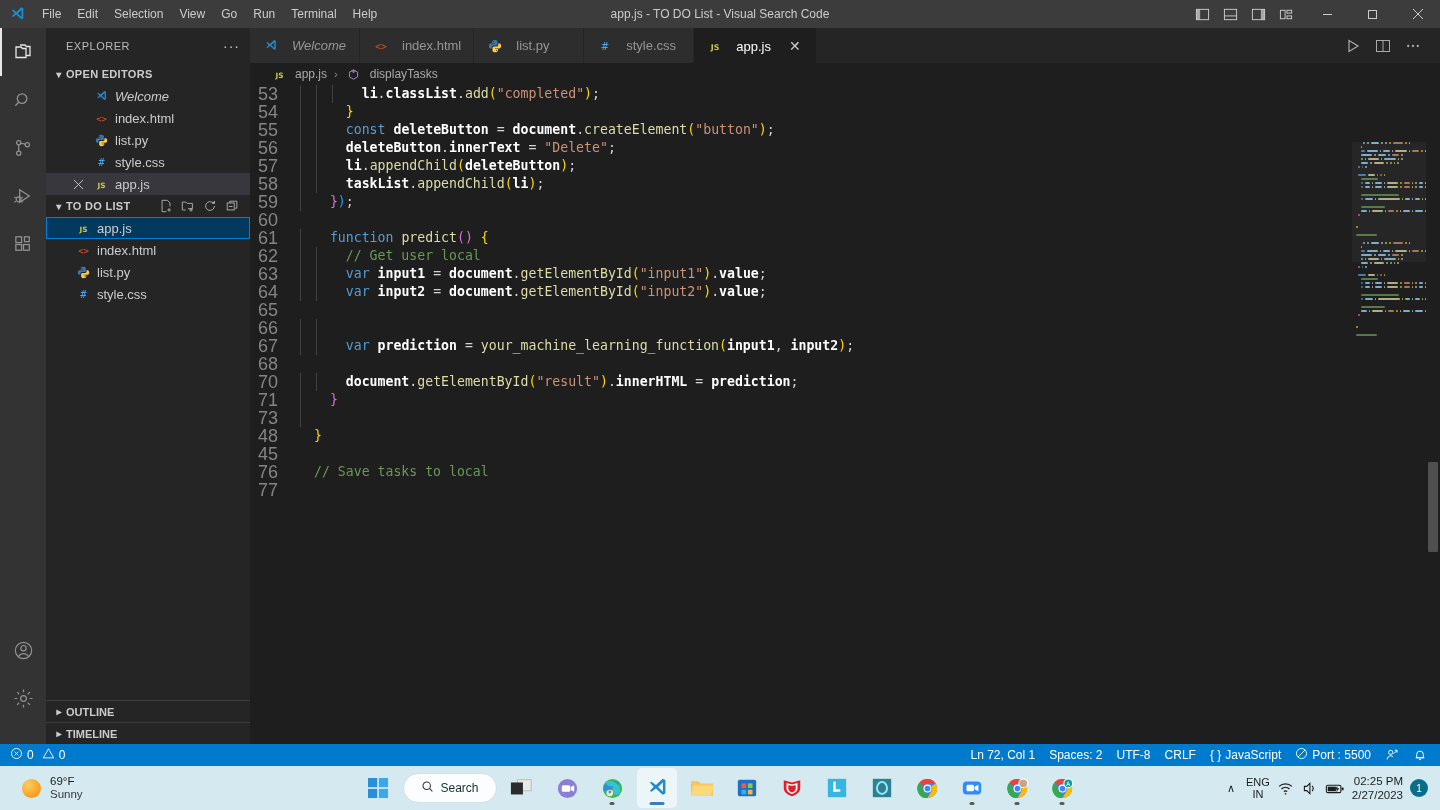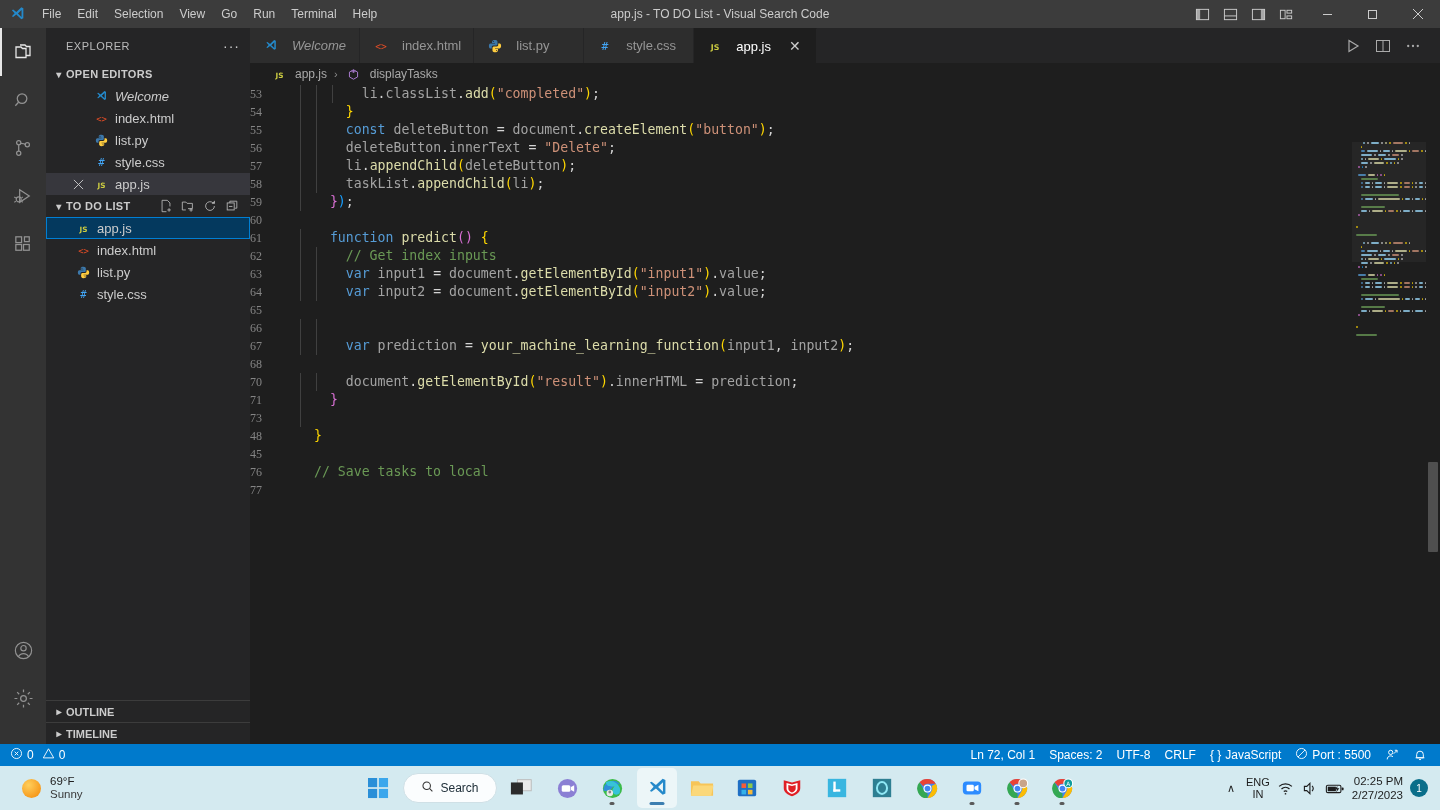--- a/index.html
+++ b/index.html
@@ -110,40 +110,40 @@
   .bc-sep { color: #8c8c8c; font-size: 11px; padding: 0 2px; }
 
   
   .code-wrap { position: relative; height: 659px; background: #1e1e1e; overflow: hidden; }
   .code-scroll { position: relative; }
   .line {
     height: 18px; line-height: 18px; display: flex;
     font-family: "DejaVu Sans Mono", monospace; font-size: 13.2px; white-space: pre;
   }
   .lnum {
-    width: 50px; padding-right: 22px; color: #858585;
-    font-family: Liberation Serif, serif; font-size: 12px; flex: none;
+    width: 50px; text-align: right; padding-right: 22px; color: #858585;
+    font-family: Liberation Sans, sans-serif; font-size: 18px; flex: none;
     user-select: none;
   }
   .line.active .lnum { color: #c6c6c6; }
   .ccontent { flex: 1; position: relative; padding-left: 14px; }
   .active-line-box {
     position: absolute; left: 62px; right: 103px; height: 18px;
     border: 1px solid #282828; pointer-events: none;
   }
   .indent-guide {
     position: absolute; width: 1px; background: #404040;
   }
   .cursor {
     position: absolute; width: 2px; height: 18px; background: #aeafad;
   }
 
   
   .t-key   { color: #569cd6; }
-  .t-var   { color: #a3a3a3; }
+  .t-var   { color: #ffffff; font-weight: bold; }
   .t-fn    { color: #dcdcaa; }
   .t-str   { color: #ce9178; }
   .t-com   { color: #6a9955; }
   .t-plain { color: #d4d4d4; }
   .t-b1    { color: #ffd700; }
   .t-b2    { color: #da70d6; }
   .t-b3    { color: #179fff; }
 
   
   .minimap {
@@ -567,21 +567,21 @@
     <div class="code-scroll" id="code-lines">
         <div class="line"><span class="lnum">53</span><span class="ccontent"><span class="indent-guide" style="left: 0px; top: 0px; height: 18px;"></span><span class="indent-guide" style="left: 15.9px; top: 0px; height: 18px;"></span><span class="indent-guide" style="left: 31.8px; top: 0px; height: 18px;"></span><span style="padding-left: 47.7px; display: inline-block;"><span class="t-var">li</span><span class="t-plain">.</span><span class="t-var">classList</span><span class="t-plain">.</span><span class="t-fn">add</span><span class="t-b1">(</span><span class="t-str">"completed"</span><span class="t-b1">)</span><span class="t-plain">;</span></span></span></div>
         <div class="line"><span class="lnum">54</span><span class="ccontent"><span class="indent-guide" style="left: 0px; top: 0px; height: 18px;"></span><span class="indent-guide" style="left: 15.9px; top: 0px; height: 18px;"></span><span style="padding-left: 31.8px; display: inline-block;"><span class="t-b1">}</span></span></span></div>
         <div class="line"><span class="lnum">55</span><span class="ccontent"><span class="indent-guide" style="left: 0px; top: 0px; height: 18px;"></span><span class="indent-guide" style="left: 15.9px; top: 0px; height: 18px;"></span><span style="padding-left: 31.8px; display: inline-block;"><span class="t-key">const</span><span class="t-plain"> </span><span class="t-var">deleteButton</span><span class="t-plain"> </span><span class="t-plain">=</span><span class="t-plain"> </span><span class="t-var">document</span><span class="t-plain">.</span><span class="t-fn">createElement</span><span class="t-b1">(</span><span class="t-str">"button"</span><span class="t-b1">)</span><span class="t-plain">;</span></span></span></div>
         <div class="line"><span class="lnum">56</span><span class="ccontent"><span class="indent-guide" style="left: 0px; top: 0px; height: 18px;"></span><span class="indent-guide" style="left: 15.9px; top: 0px; height: 18px;"></span><span style="padding-left: 31.8px; display: inline-block;"><span class="t-var">deleteButton</span><span class="t-plain">.</span><span class="t-var">innerText</span><span class="t-plain"> </span><span class="t-plain">=</span><span class="t-plain"> </span><span class="t-str">"Delete"</span><span class="t-plain">;</span></span></span></div>
         <div class="line"><span class="lnum">57</span><span class="ccontent"><span class="indent-guide" style="left: 0px; top: 0px; height: 18px;"></span><span class="indent-guide" style="left: 15.9px; top: 0px; height: 18px;"></span><span style="padding-left: 31.8px; display: inline-block;"><span class="t-var">li</span><span class="t-plain">.</span><span class="t-fn">appendChild</span><span class="t-b1">(</span><span class="t-var">deleteButton</span><span class="t-b1">)</span><span class="t-plain">;</span></span></span></div>
         <div class="line"><span class="lnum">58</span><span class="ccontent"><span class="indent-guide" style="left: 0px; top: 0px; height: 18px;"></span><span class="indent-guide" style="left: 15.9px; top: 0px; height: 18px;"></span><span style="padding-left: 31.8px; display: inline-block;"><span class="t-var">taskList</span><span class="t-plain">.</span><span class="t-fn">appendChild</span><span class="t-b1">(</span><span class="t-var">li</span><span class="t-b1">)</span><span class="t-plain">;</span></span></span></div>
         <div class="line"><span class="lnum">59</span><span class="ccontent"><span class="indent-guide" style="left: 0px; top: 0px; height: 18px;"></span><span style="padding-left: 15.9px; display: inline-block;"><span class="t-b2">}</span><span class="t-b3">)</span><span class="t-plain">;</span></span></span></div>
         <div class="line"><span class="lnum">60</span><span class="ccontent"><span style="padding-left: 0px; display: inline-block;"></span></span></div>
         <div class="line"><span class="lnum">61</span><span class="ccontent"><span class="indent-guide" style="left: 0px; top: 0px; height: 18px;"></span><span style="padding-left: 15.9px; display: inline-block;"><span class="t-key">function</span><span class="t-plain"> </span><span class="t-fn">predict</span><span class="t-b2">(</span><span class="t-b2">)</span><span class="t-plain"> </span><span class="t-b1">{</span></span></span></div>
-        <div class="line"><span class="lnum">62</span><span class="ccontent"><span class="indent-guide" style="left: 0px; top: 0px; height: 18px;"></span><span class="indent-guide" style="left: 15.9px; top: 0px; height: 18px;"></span><span style="padding-left: 31.8px; display: inline-block;"><span class="t-com">// Get index inputs</span></span></span></div>
+        <div class="line"><span class="lnum">62</span><span class="ccontent"><span class="indent-guide" style="left: 0px; top: 0px; height: 18px;"></span><span class="indent-guide" style="left: 15.9px; top: 0px; height: 18px;"></span><span style="padding-left: 31.8px; display: inline-block;"><span class="t-com">// Get user local</span></span></span></div>
         <div class="line"><span class="lnum">63</span><span class="ccontent"><span class="indent-guide" style="left: 0px; top: 0px; height: 18px;"></span><span class="indent-guide" style="left: 15.9px; top: 0px; height: 18px;"></span><span style="padding-left: 31.8px; display: inline-block;"><span class="t-key">var</span><span class="t-plain"> </span><span class="t-var">input1</span><span class="t-plain"> </span><span class="t-plain">=</span><span class="t-plain"> </span><span class="t-var">document</span><span class="t-plain">.</span><span class="t-fn">getElementById</span><span class="t-b1">(</span><span class="t-str">"input1"</span><span class="t-b1">)</span><span class="t-plain">.</span><span class="t-var">value</span><span class="t-plain">;</span></span></span></div>
         <div class="line"><span class="lnum">64</span><span class="ccontent"><span class="indent-guide" style="left: 0px; top: 0px; height: 18px;"></span><span class="indent-guide" style="left: 15.9px; top: 0px; height: 18px;"></span><span style="padding-left: 31.8px; display: inline-block;"><span class="t-key">var</span><span class="t-plain"> </span><span class="t-var">input2</span><span class="t-plain"> </span><span class="t-plain">=</span><span class="t-plain"> </span><span class="t-var">document</span><span class="t-plain">.</span><span class="t-fn">getElementById</span><span class="t-b1">(</span><span class="t-str">"input2"</span><span class="t-b1">)</span><span class="t-plain">.</span><span class="t-var">value</span><span class="t-plain">;</span></span></span></div>
         <div class="line"><span class="lnum">65</span><span class="ccontent"><span style="padding-left: 0px; display: inline-block;"></span></span></div>
         <div class="line"><span class="lnum">66</span><span class="ccontent"><span class="indent-guide" style="left: 0px; top: 0px; height: 18px;"></span><span class="indent-guide" style="left: 15.9px; top: 0px; height: 18px;"></span></span></div>
         <div class="line"><span class="lnum">67</span><span class="ccontent"><span class="indent-guide" style="left: 0px; top: 0px; height: 18px;"></span><span class="indent-guide" style="left: 15.9px; top: 0px; height: 18px;"></span><span style="padding-left: 31.8px; display: inline-block;"><span class="t-key">var</span><span class="t-plain"> </span><span class="t-var">prediction</span><span class="t-plain"> </span><span class="t-plain">=</span><span class="t-plain"> </span><span class="t-fn">your_machine_learning_function</span><span class="t-b1">(</span><span class="t-var">input1</span><span class="t-plain">,</span><span class="t-plain"> </span><span class="t-var">input2</span><span class="t-b1">)</span><span class="t-plain">;</span></span></span></div>
         <div class="line"><span class="lnum">68</span><span class="ccontent"><span style="padding-left: 0px; display: inline-block;"></span></span></div>
         <div class="line"><span class="lnum">70</span><span class="ccontent"><span class="indent-guide" style="left: 0px; top: 0px; height: 18px;"></span><span class="indent-guide" style="left: 15.9px; top: 0px; height: 18px;"></span><span style="padding-left: 31.8px; display: inline-block;"><span class="t-var">document</span><span class="t-plain">.</span><span class="t-fn">getElementById</span><span class="t-b1">(</span><span class="t-str">"result"</span><span class="t-b1">)</span><span class="t-plain">.</span><span class="t-var">innerHTML</span><span class="t-plain"> </span><span class="t-plain">=</span><span class="t-plain"> </span><span class="t-var">prediction</span><span class="t-plain">;</span></span></span></div>
         <div class="line"><span class="lnum">71</span><span class="ccontent"><span class="indent-guide" style="left: 0px; top: 0px; height: 18px;"></span><span style="padding-left: 15.9px; display: inline-block;"><span class="t-b2">}</span></span></span></div>
         <div class="line"><span class="lnum">73</span><span class="ccontent"><span class="indent-guide" style="left: 0px; top: 0px; height: 18px;"></span><span style="padding-left: 15.9px; display: inline-block;"></span></span></div>
         <div class="line"><span class="lnum">48</span><span class="ccontent"><span style="padding-left: 0px; display: inline-block;"><span class="t-b1">}</span></span></span></div>

